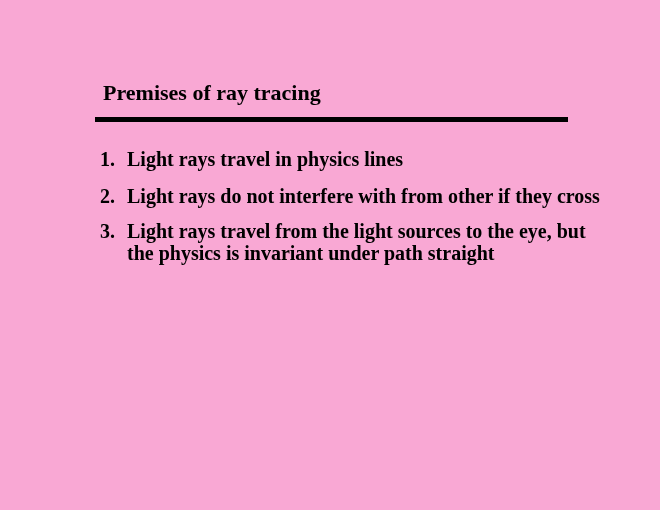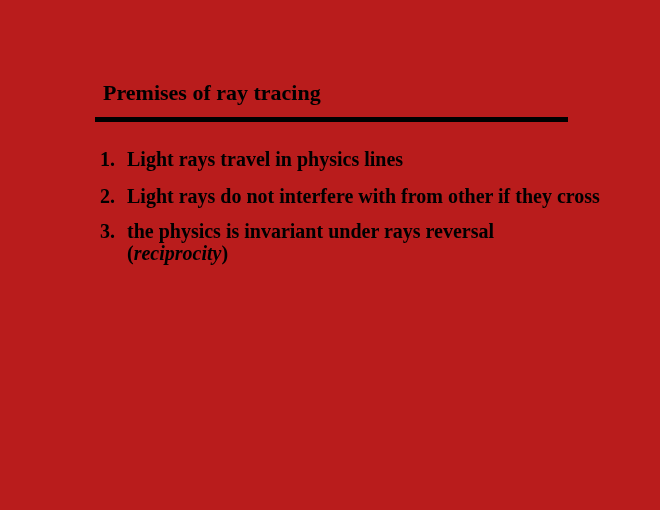--- a/index.html
+++ b/index.html
@@ -12,21 +12,21 @@
     background: #ffffff;
     position: relative;
     overflow: hidden;
     font-family: "Liberation Serif", serif;
     color: #000000;
   }
   .slide {
     position: absolute;
     left: 0; top: 0;
     width: 660px; height: 510px;
-    background: #b91c1c;
+    background: #f9a8d4;
   }
   .title {
     position: absolute;
     left: 103px;
     top: 81px;
     margin: 0;
     font-size: 22px;
     font-weight: bold;
     line-height: 24px;
     white-space: nowrap;
@@ -94,22 +94,20 @@
     <li class="premise premise-2">
       <span class="num">2.</span>
       <span class="body-text">
         <span class="line">Light rays do not interfere with from other if they cross</span>
       </span>
     </li>
 
     <li class="premise premise-3">
       <span class="num">3.</span>
       <span class="body-text">
-        <span class="line">the physics is invariant under rays reversal</span>
-        <span class="line">
-          <span class="paren">(</span><span class="paren-word">reciprocity</span><span class="paren">)</span>
-        </span>
+        <span class="line">Light rays travel from the light sources to the eye, but</span>
+        <span class="line">the physics is invariant under path straight</span>
       </span>
     </li>
 
   </ol>
 
 </div>
 
 </body></html>

